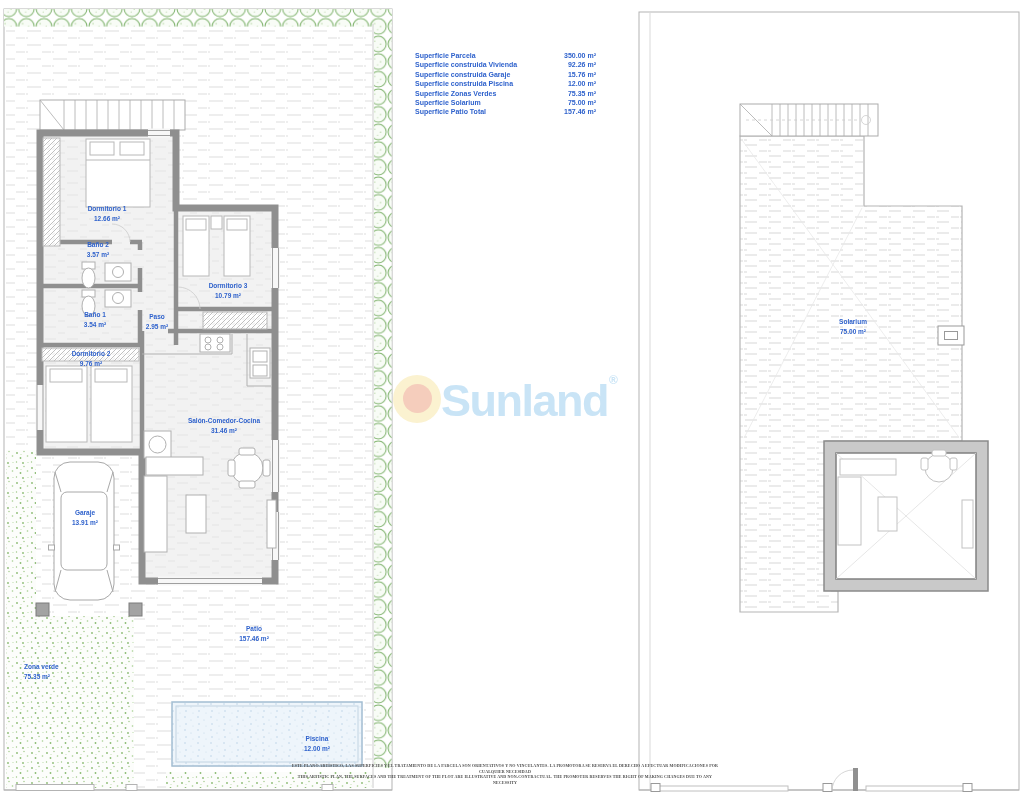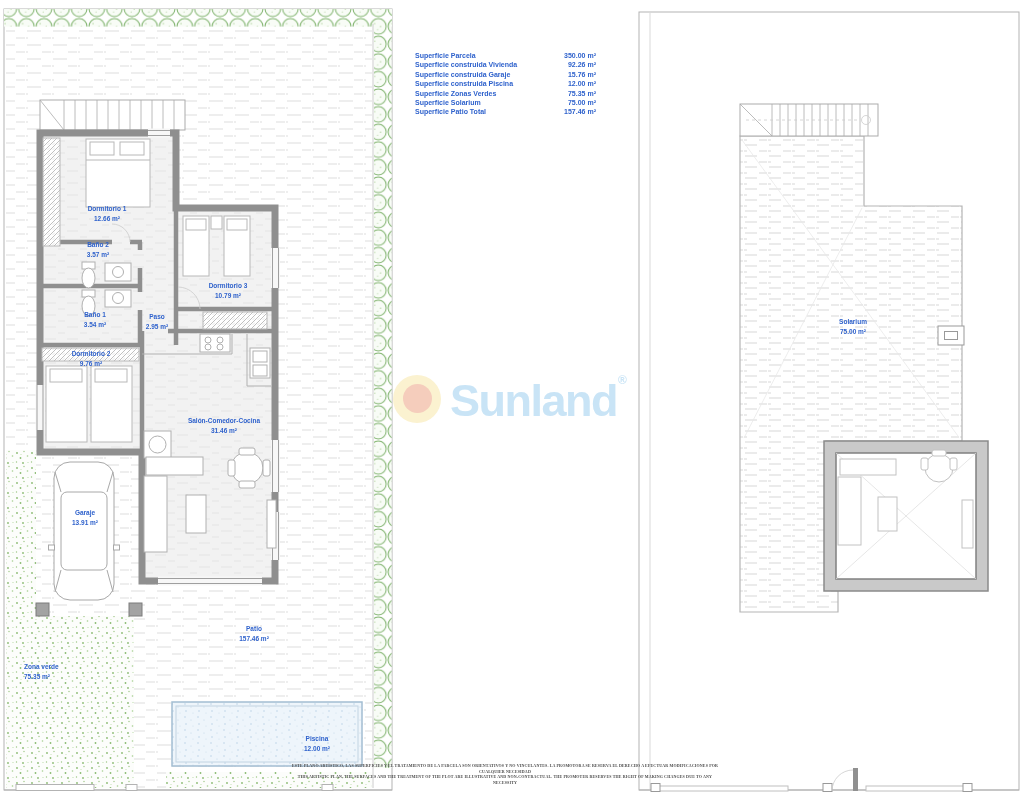--- a/index.html
+++ b/index.html
@@ -10,21 +10,21 @@
           font-size:6.5px;line-height:9.5px;color:#2f62cc;white-space:nowrap;font-weight:bold;}
   .rlabel-left{position:absolute;text-align:left;font-size:6.5px;line-height:9.5px;
           color:#2f62cc;white-space:nowrap;font-weight:bold;}
   #surface-table{position:absolute;left:415px;top:51px;width:181px;color:#2f62cc;}
   .srow{display:flex;justify-content:space-between;font-size:7px;line-height:9.4px;font-weight:bold;}
   .svalue{text-align:right;}
   #logo{position:absolute;left:393px;top:372px;display:flex;align-items:center;}
   .sun{width:48px;height:48px;border-radius:50%;background:#fbf2d0;display:flex;
        align-items:center;justify-content:center;}
   .sun-inner{width:29px;height:29px;border-radius:50%;background:#f5cdbc;}
-  .logo-text{margin-left:9px;font-size:45px;font-weight:bold;color:#c9e4f6;
+  .logo-text{font-size:45px;font-weight:bold;color:#c9e4f6;
              letter-spacing:-1.5px;line-height:48px;}
   .logo-text sup{font-size:12px;position:relative;top:-16px;left:1px;letter-spacing:0;}
   #disclaimer{position:absolute;left:288px;top:763px;width:434px;text-align:center;
               font-family:"Liberation Serif",serif;font-size:4px;line-height:5.6px;
               color:#4a4a4a;font-weight:bold;letter-spacing:0.15px;}
 </style>
 </head>
 <body>
 
 <div id="stage">

